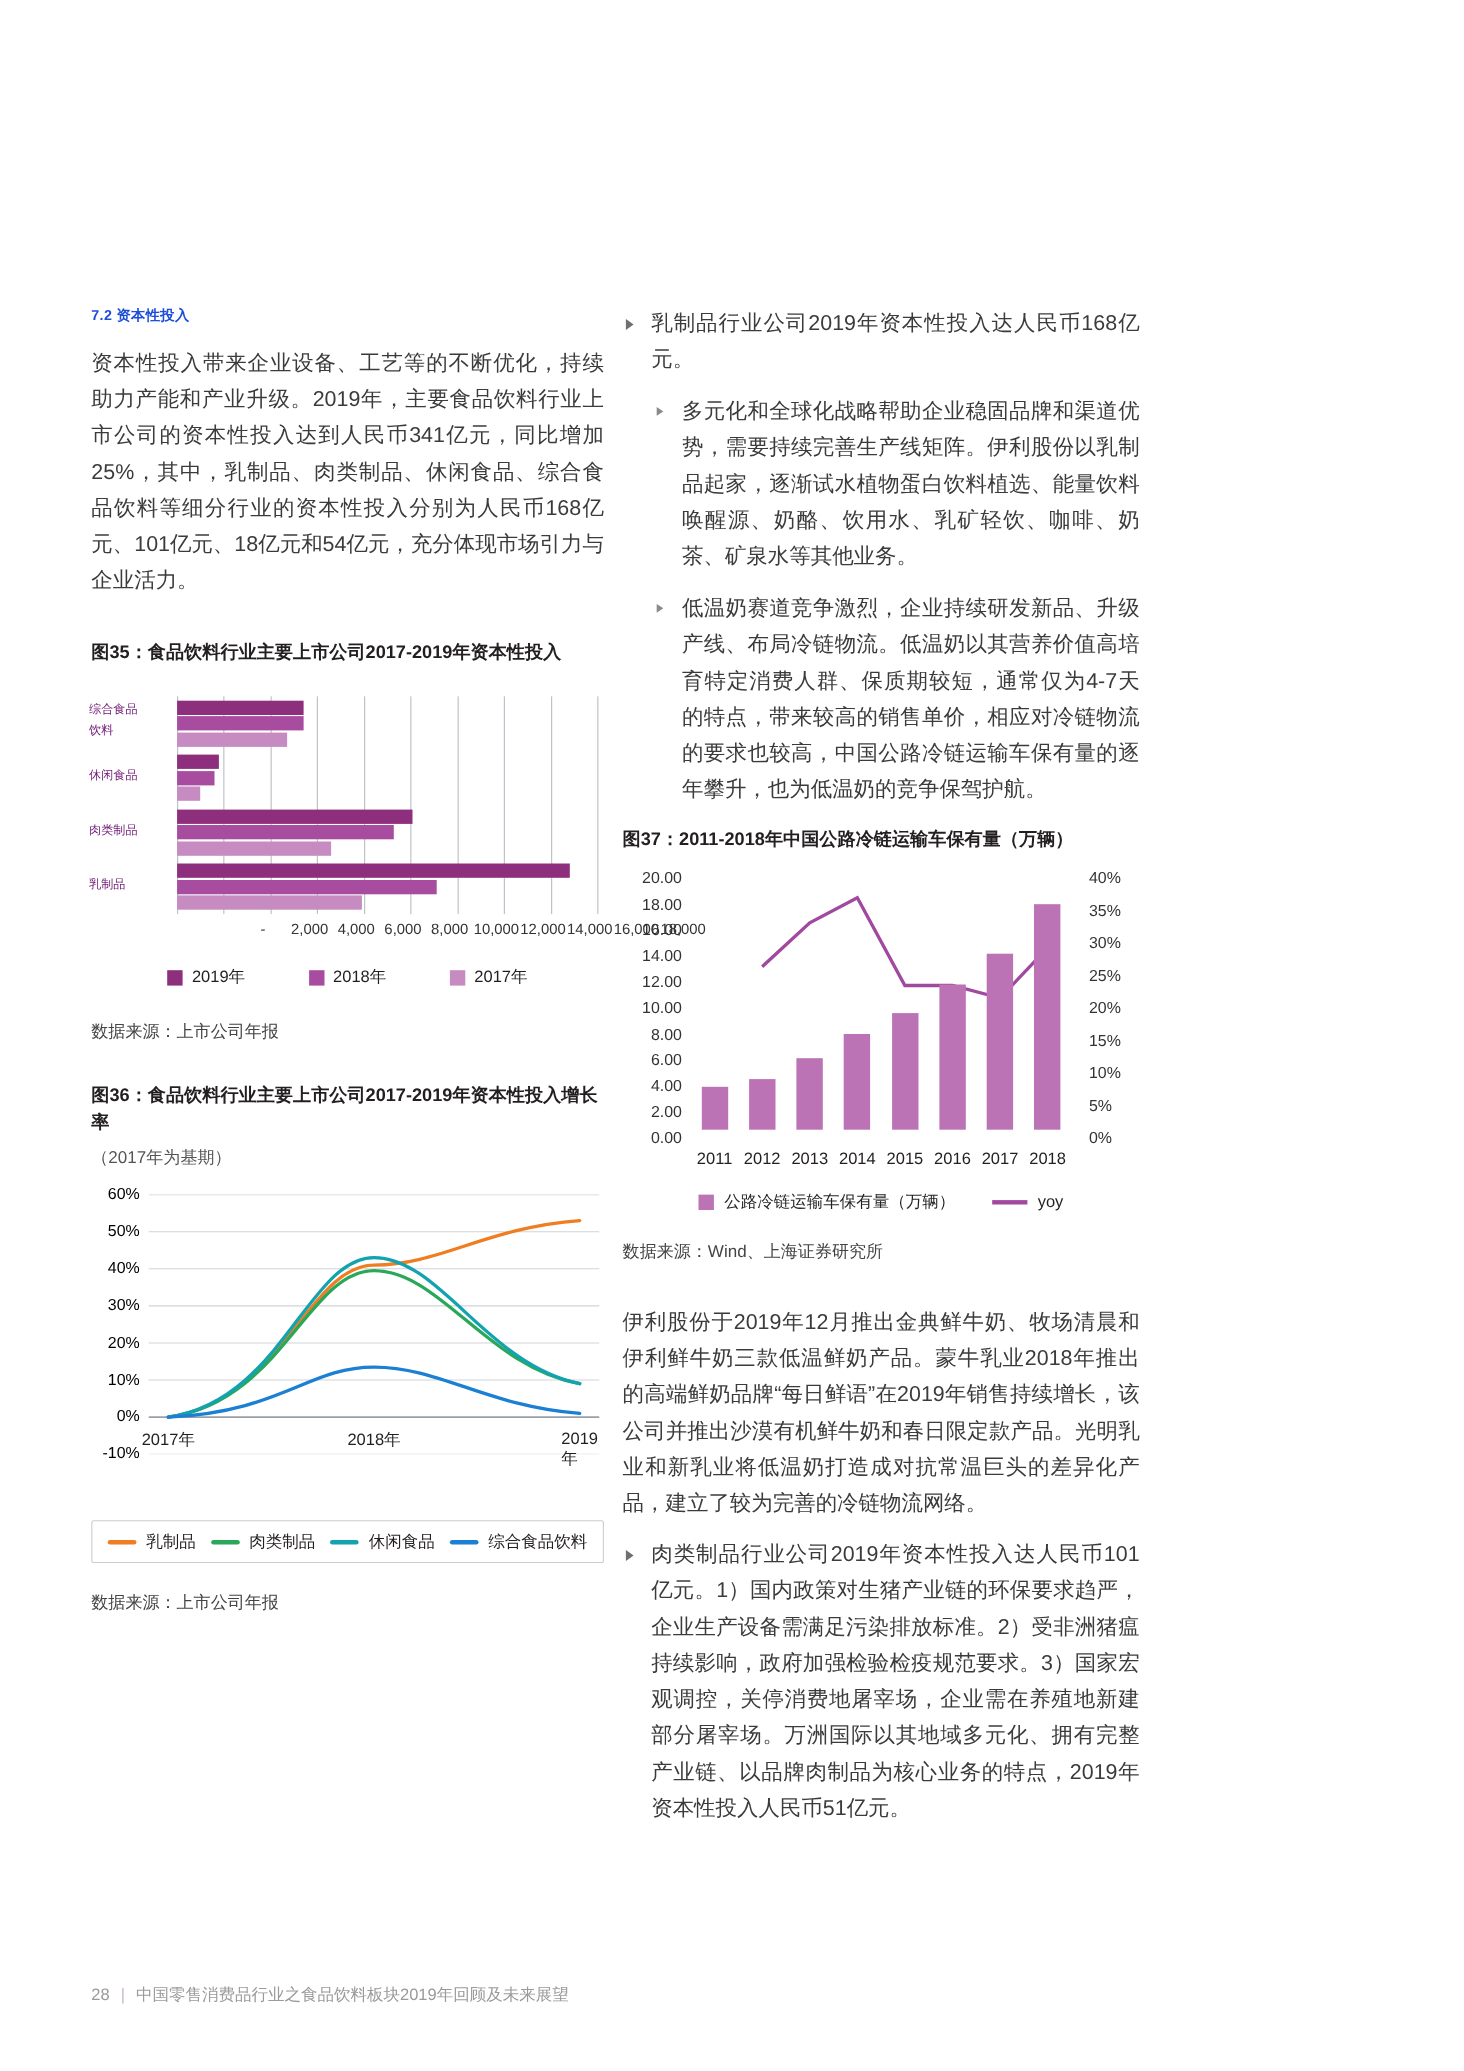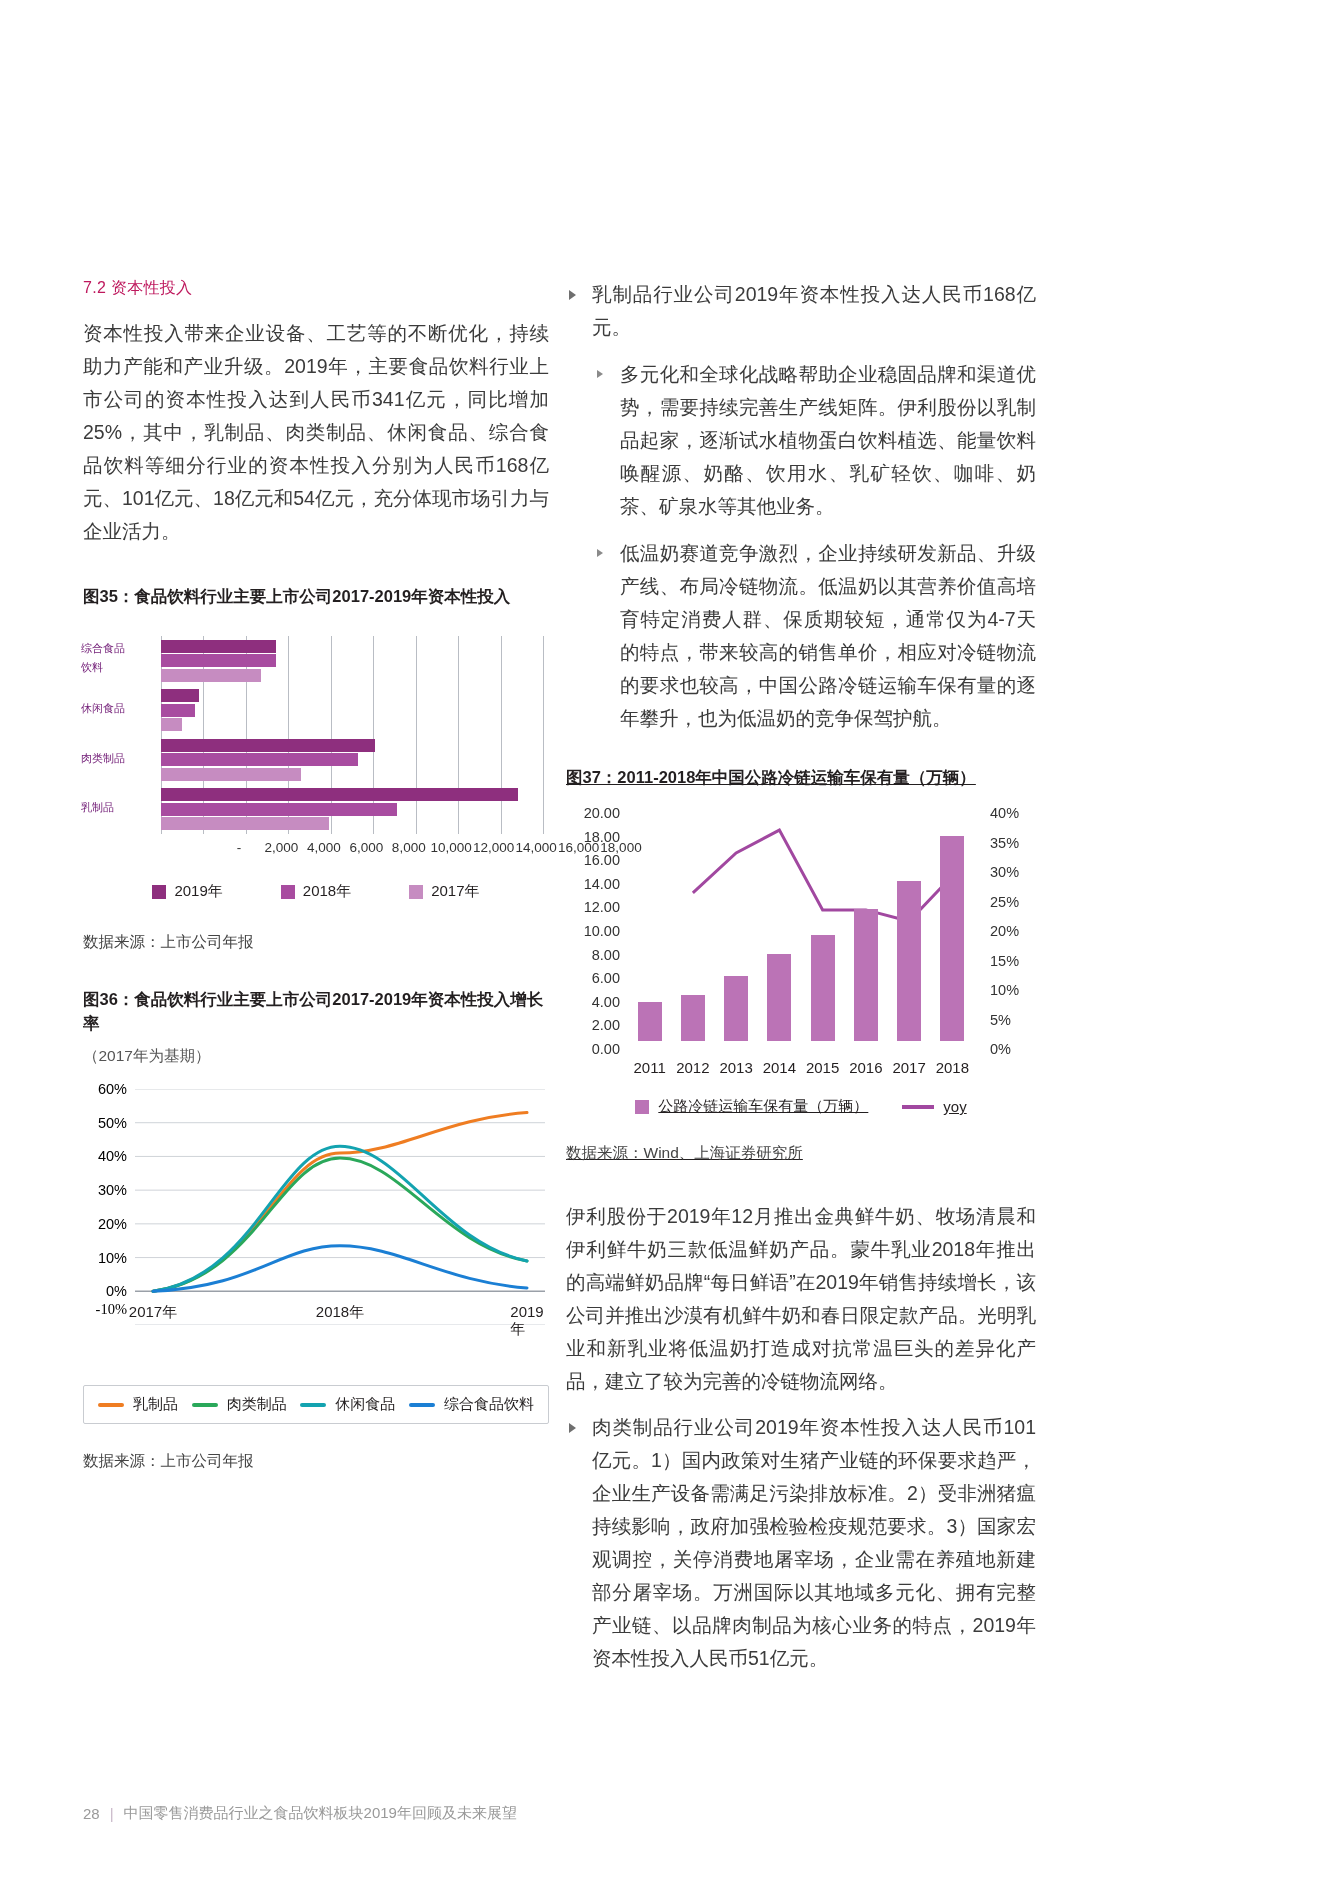--- a/index.html
+++ b/index.html
@@ -6,21 +6,21 @@
   body{
     width:1331px;height:1883px;background:#ffffff;
     font-family:"Liberation Sans","DejaVu Sans",sans-serif;
     color:#231f20;position:relative;overflow:hidden;
   }
   .page{position:absolute;inset:0;}
   .col-left{position:absolute;left:83px;top:278px;width:466px;}
   .col-right{position:absolute;left:566px;top:278px;width:470px;}
 
   h2.section-title{
-    font-size:16px;font-weight:400;margin:0 0 18px 0;letter-spacing:.3px;color:#be185d;
+    font-size:13px;font-weight:700;margin:0 0 18px 0;letter-spacing:.3px;color:#1d4ed8;
   }
   p.body-text{
     font-size:19.5px;line-height:33px;margin:0;color:#3b3b3b;
     text-align:justify;text-justify:inter-character;
   }
   .fig-title{
     font-size:16.5px;font-weight:bold;margin:0;color:#231f20;line-height:24px;
   }
   .fig-unit{
     font-size:15.5px;color:#555;margin:10px 0 0 0;line-height:22px;
@@ -180,21 +180,21 @@
 
       <p class="source" style="margin-top:30px;">数据来源：上市公司年报</p>
     </div>
 
     <div style="margin-top:34px;">
       <p class="fig-title">图36：食品饮料行业主要上市公司2017-2019年资本性投入增长率</p>
       <p class="fig-unit">（2017年为基期）</p>
 
       <div class="chart36">
         <div id="c36labels">
-            <div class="c36-ylab" style="top: 228px; font-family: Liberation Serif, serif;">-10%</div>
+            <div class="c36-ylab" style="top: 243px;">-10%</div>
             <div class="c36-ylab" style="top: 210.286px;">0%</div>
             <div class="c36-ylab" style="top: 176.571px;">10%</div>
             <div class="c36-ylab" style="top: 142.857px;">20%</div>
             <div class="c36-ylab" style="top: 109.143px;">30%</div>
             <div class="c36-ylab" style="top: 75.4286px;">40%</div>
             <div class="c36-ylab" style="top: 41.7143px;">50%</div>
             <div class="c36-ylab" style="top: 8px;">60%</div>
           </div>
         <div class="c36-plot" id="c36plot">
           <svg id="c36svg" width="100%" height="100%" viewBox="0 0 410 236" preserveAspectRatio="none">
@@ -252,21 +252,21 @@
         <span class="tri"></span>
         <div class="b-text">多元化和全球化战略帮助企业稳固品牌和渠道优势，需要持续完善生产线矩阵。伊利股份以乳制品起家，逐渐试水植物蛋白饮料植选、能量饮料唤醒源、奶酪、饮用水、乳矿轻饮、咖啡、奶茶、矿泉水等其他业务。</div>
       </div>
 
       <div class="bullet-l2">
         <span class="tri"></span>
         <div class="b-text">低温奶赛道竞争激烈，企业持续研发新品、升级产线、布局冷链物流。低温奶以其营养价值高培育特定消费人群、保质期较短，通常仅为4-7天的特点，带来较高的销售单价，相应对冷链物流的要求也较高，中国公路冷链运输车保有量的逐年攀升，也为低温奶的竞争保驾护航。</div>
       </div>
     </div>
 
-    <div style="margin-top:30px;text-decoration:underline;">
+    <div style="margin-top:16px;">
       <p class="fig-title">图37：2011-2018年中国公路冷链运输车保有量（万辆）</p>
 
       <div class="chart37">
         <div id="c37ylabels">
             <div class="c37-ylab" style="top: 244px;">0.00</div>
             <div class="c37-ylab" style="top: 220.4px;">2.00</div>
             <div class="c37-ylab" style="top: 196.8px;">4.00</div>
             <div class="c37-ylab" style="top: 173.2px;">6.00</div>
             <div class="c37-ylab" style="top: 149.6px;">8.00</div>
             <div class="c37-ylab" style="top: 126px;">10.00</div>

